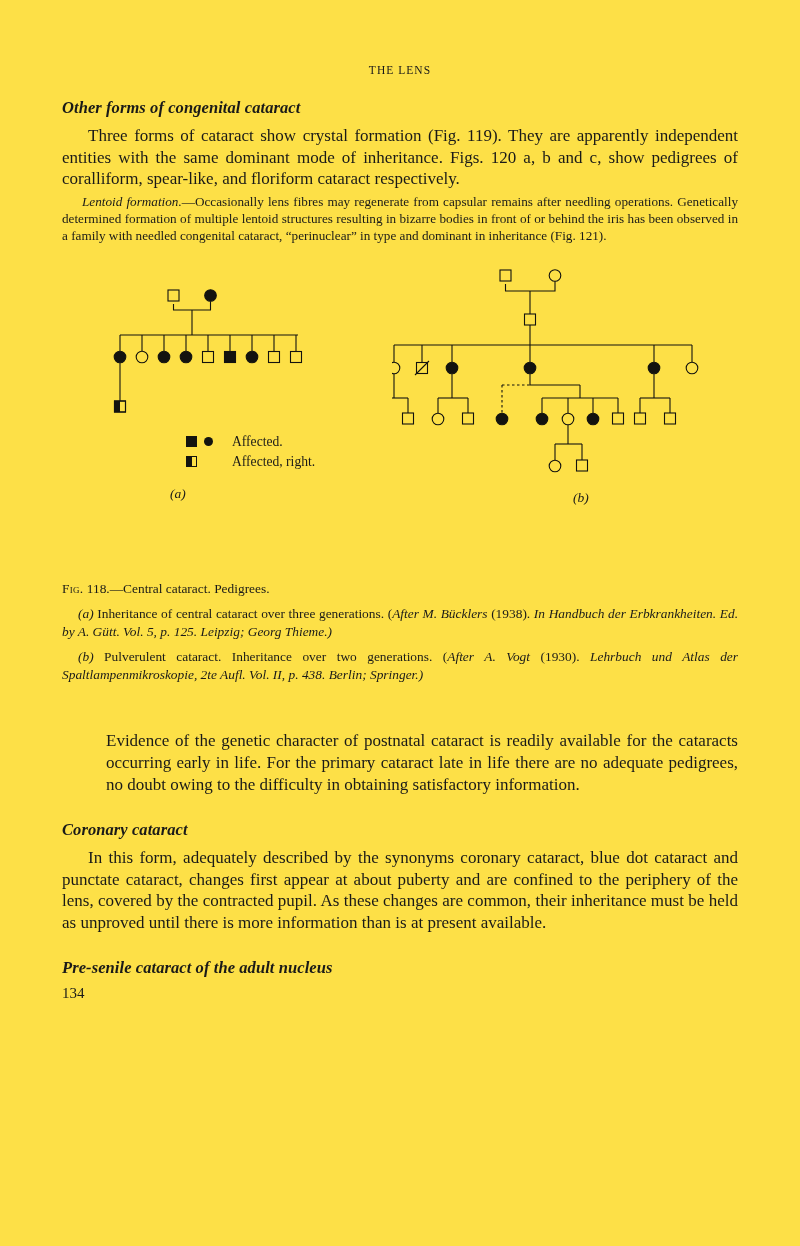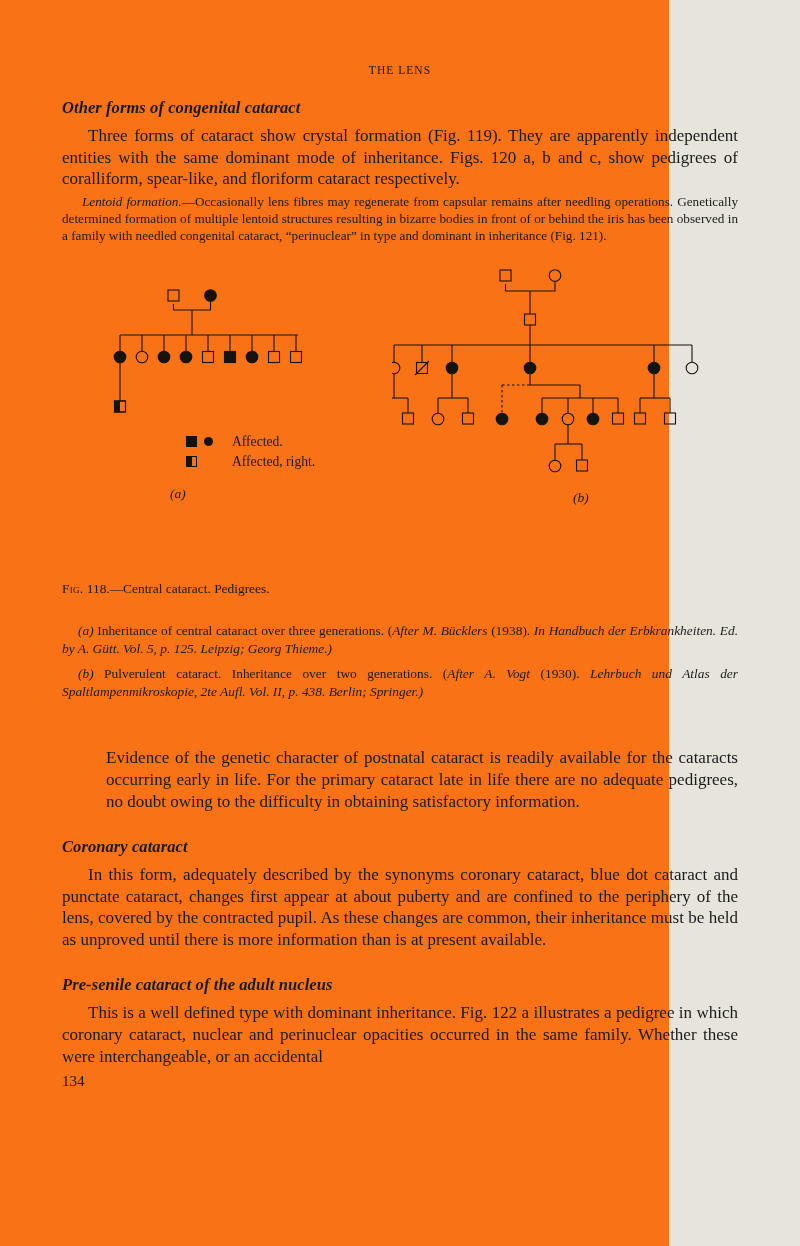--- a/index.html
+++ b/index.html
@@ -11,23 +11,23 @@
     height: 1246px;
     background: #e6e4db;
     font-family: "Liberation Serif", serif;
     color: #1a1a18;
     position: relative;
     overflow: hidden;
   }
   .page {
     position: absolute;
     left: 0; top: 0;
-    width: 669px;
+    width: 800px;
     height: 1246px;
-    background: #f97316;
+    background: #fde047;
   }
   .content {
     position: absolute;
     left: 62px;
     top: 64px;
     width: 676px;
   }
 
   
   .running-head {
@@ -150,21 +150,21 @@
   
   .fig-caption {
     margin-top: 6px;
     font-size: 13.4px;
     line-height: 1.33;
   }
   .fig-caption .figno {
     font-variant: small-caps;
     letter-spacing: 0.02em;
   }
-  .cap-line1 { margin-bottom: 24px; }
+  .cap-line1 { margin-bottom: 7px; }
   .cap-item {
     text-indent: 16px;
     text-align: justify;
     margin-bottom: 7px;
   }
   .cap-item i { font-style: italic; }
 
   .gap-lg { height: 40px; }
   .gap-md { height: 22px; }
 
@@ -343,18 +343,17 @@
   <p class="body noindent">Evidence of the genetic character of postnatal cataract is readily available for the cataracts occurring early in life. For the primary cataract late in life there are no adequate pedigrees, no doubt owing to the difficulty in obtaining satisfactory information.</p>
 
   <div class="gap-md"></div>
 
   <h2 class="sec-head">Coronary cataract</h2>
   <p class="body">In this form, adequately described by the synonyms coronary cataract, blue dot cataract and punctate cataract, changes first appear at about puberty and are confined to the periphery of the lens, covered by the contracted pupil. As these changes are common, their inheritance must be held as unproved until there is more information than is at present available.</p>
 
   <div class="gap-md"></div>
 
   <h2 class="sec-head">Pre-senile cataract of the adult nucleus</h2>
-  <p class="body">This is a well defined type with dominant inheritance. Fig. 122 a illustrates a pedigree in which coronary cataract, nuclear and perinuclear opacities occurred in the same family. Whether these were interchangeable, or an accidental</p>
 
   <div class="page-number">134</div>
 
 </div>
 </div>
 
 </body></html>

